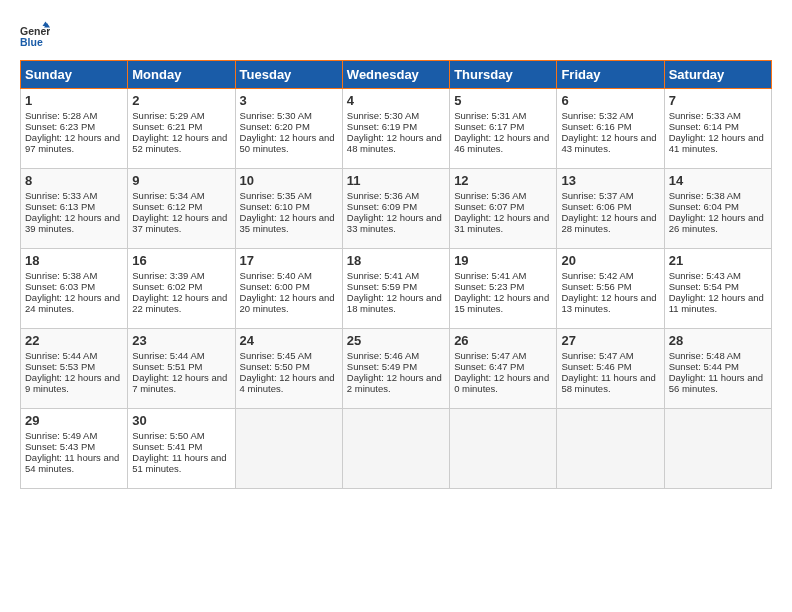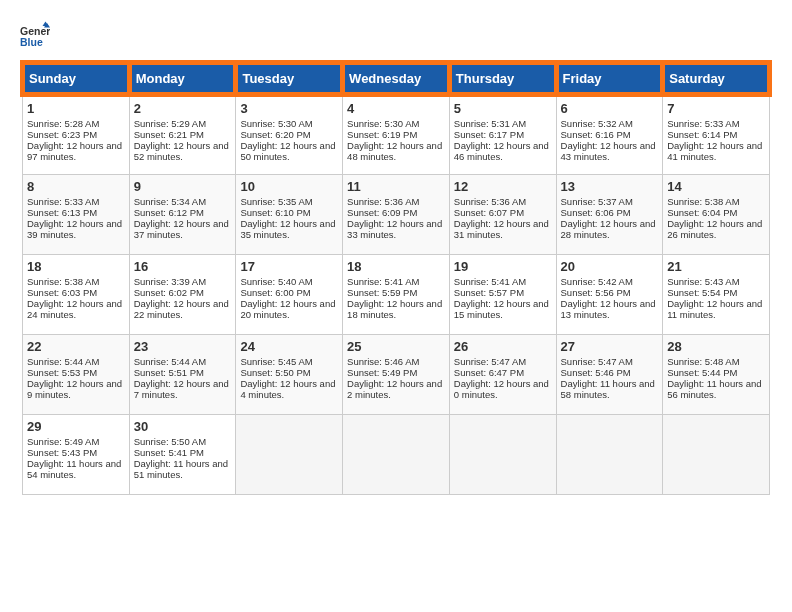--- a/index.html
+++ b/index.html
@@ -42,21 +42,21 @@
       border-collapse: collapse;
       table-layout: fixed;
     }
     thead tr th {
       background-color: #1a5ca8;
       color: white;
       font-size: 13px;
       font-weight: bold;
       padding: 6px 4px;
       text-align: left;
-      border: 5px solid #f97316;
+      border: 1px solid #f97316;
     }
     tbody tr td {
       vertical-align: top;
       border: 1px solid #ccc;
       padding: 4px 4px;
       font-size: 9.5px;
       color: #333;
       background: #fff;
       height: 80px;
     }
@@ -123,21 +123,21 @@
         <td><span class="day-number">11</span><span>Sunrise: 5:36 AM</span><br><span>Sunset: 6:09 PM</span><br><span>Daylight: 12 hours and 33 minutes.</span></td>
         <td><span class="day-number">12</span><span>Sunrise: 5:36 AM</span><br><span>Sunset: 6:07 PM</span><br><span>Daylight: 12 hours and 31 minutes.</span></td>
         <td><span class="day-number">13</span><span>Sunrise: 5:37 AM</span><br><span>Sunset: 6:06 PM</span><br><span>Daylight: 12 hours and 28 minutes.</span></td>
         <td><span class="day-number">14</span><span>Sunrise: 5:38 AM</span><br><span>Sunset: 6:04 PM</span><br><span>Daylight: 12 hours and 26 minutes.</span></td>
       </tr>
       <tr>
         <td><span class="day-number">18</span><span>Sunrise: 5:38 AM</span><br><span>Sunset: 6:03 PM</span><br><span>Daylight: 12 hours and 24 minutes.</span></td>
         <td><span class="day-number">16</span><span>Sunrise: 3:39 AM</span><br><span>Sunset: 6:02 PM</span><br><span>Daylight: 12 hours and 22 minutes.</span></td>
         <td><span class="day-number">17</span><span>Sunrise: 5:40 AM</span><br><span>Sunset: 6:00 PM</span><br><span>Daylight: 12 hours and 20 minutes.</span></td>
         <td><span class="day-number">18</span><span>Sunrise: 5:41 AM</span><br><span>Sunset: 5:59 PM</span><br><span>Daylight: 12 hours and 18 minutes.</span></td>
-        <td><span class="day-number">19</span><span>Sunrise: 5:41 AM</span><br><span>Sunset: 5:57 PM</span><br><span>Daylight: 12 hours and 15 minutes.</span></td>
+        <td><span class="day-number">19</span><span>Sunrise: 5:41 AM</span><br><span>Sunset: 5:23 PM</span><br><span>Daylight: 12 hours and 15 minutes.</span></td>
         <td><span class="day-number">20</span><span>Sunrise: 5:42 AM</span><br><span>Sunset: 5:56 PM</span><br><span>Daylight: 12 hours and 13 minutes.</span></td>
         <td><span class="day-number">21</span><span>Sunrise: 5:43 AM</span><br><span>Sunset: 5:54 PM</span><br><span>Daylight: 12 hours and 11 minutes.</span></td>
       </tr>
       <tr>
         <td><span class="day-number">22</span><span>Sunrise: 5:44 AM</span><br><span>Sunset: 5:53 PM</span><br><span>Daylight: 12 hours and 9 minutes.</span></td>
         <td><span class="day-number">23</span><span>Sunrise: 5:44 AM</span><br><span>Sunset: 5:51 PM</span><br><span>Daylight: 12 hours and 7 minutes.</span></td>
         <td><span class="day-number">24</span><span>Sunrise: 5:45 AM</span><br><span>Sunset: 5:50 PM</span><br><span>Daylight: 12 hours and 4 minutes.</span></td>
         <td><span class="day-number">25</span><span>Sunrise: 5:46 AM</span><br><span>Sunset: 5:49 PM</span><br><span>Daylight: 12 hours and 2 minutes.</span></td>
         <td><span class="day-number">26</span><span>Sunrise: 5:47 AM</span><br><span>Sunset: 6:47 PM</span><br><span>Daylight: 12 hours and 0 minutes.</span></td>
         <td><span class="day-number">27</span><span>Sunrise: 5:47 AM</span><br><span>Sunset: 5:46 PM</span><br><span>Daylight: 11 hours and 58 minutes.</span></td>

